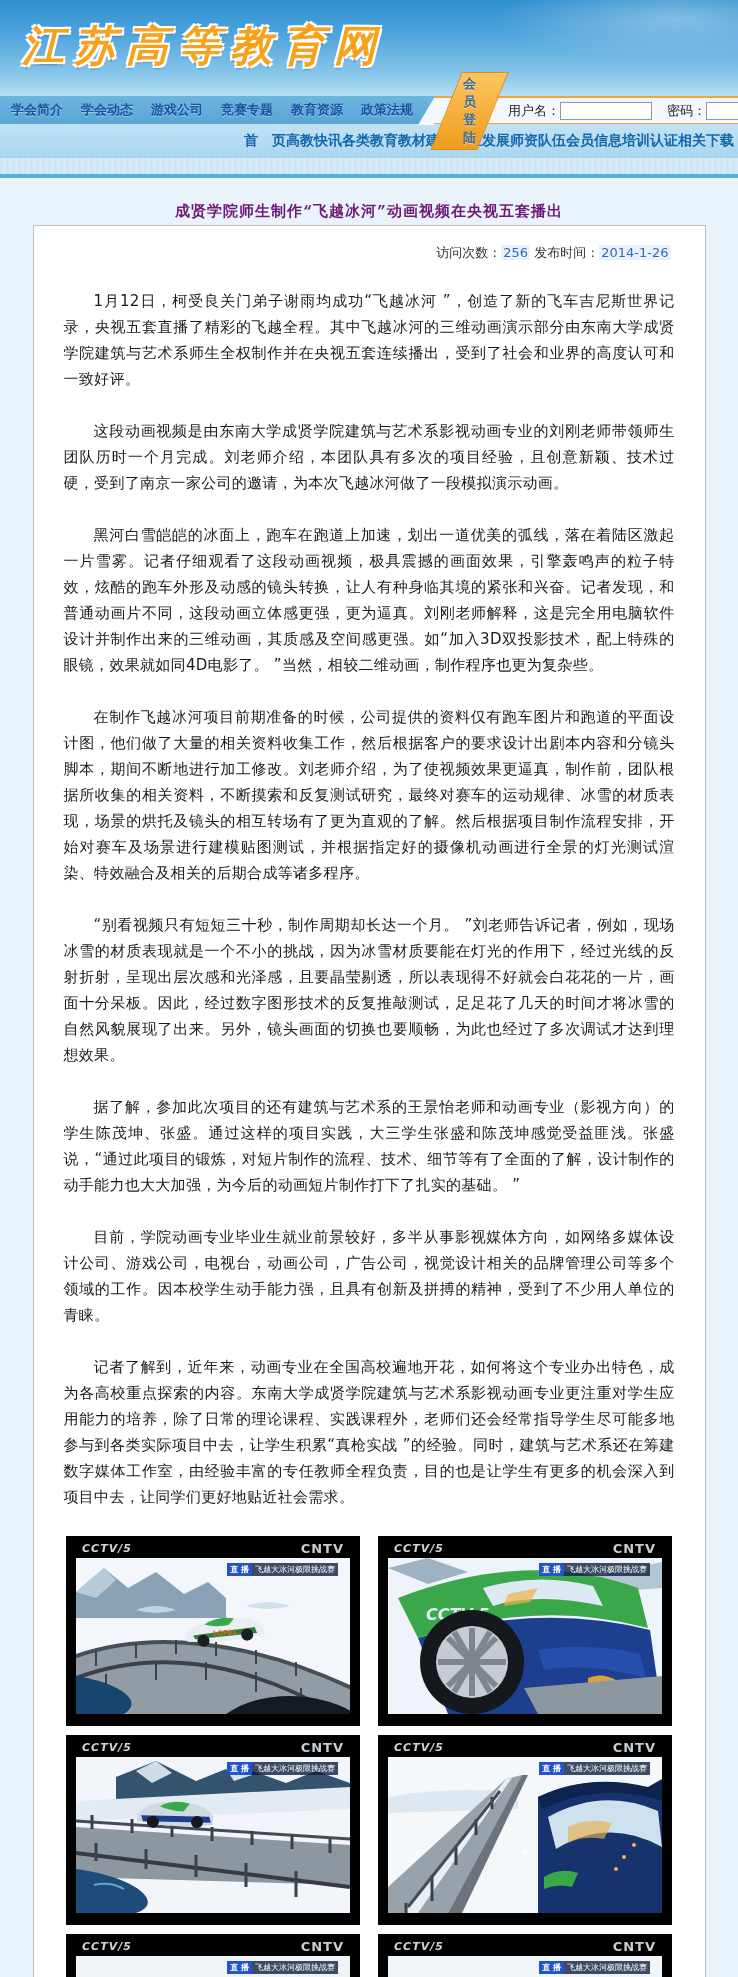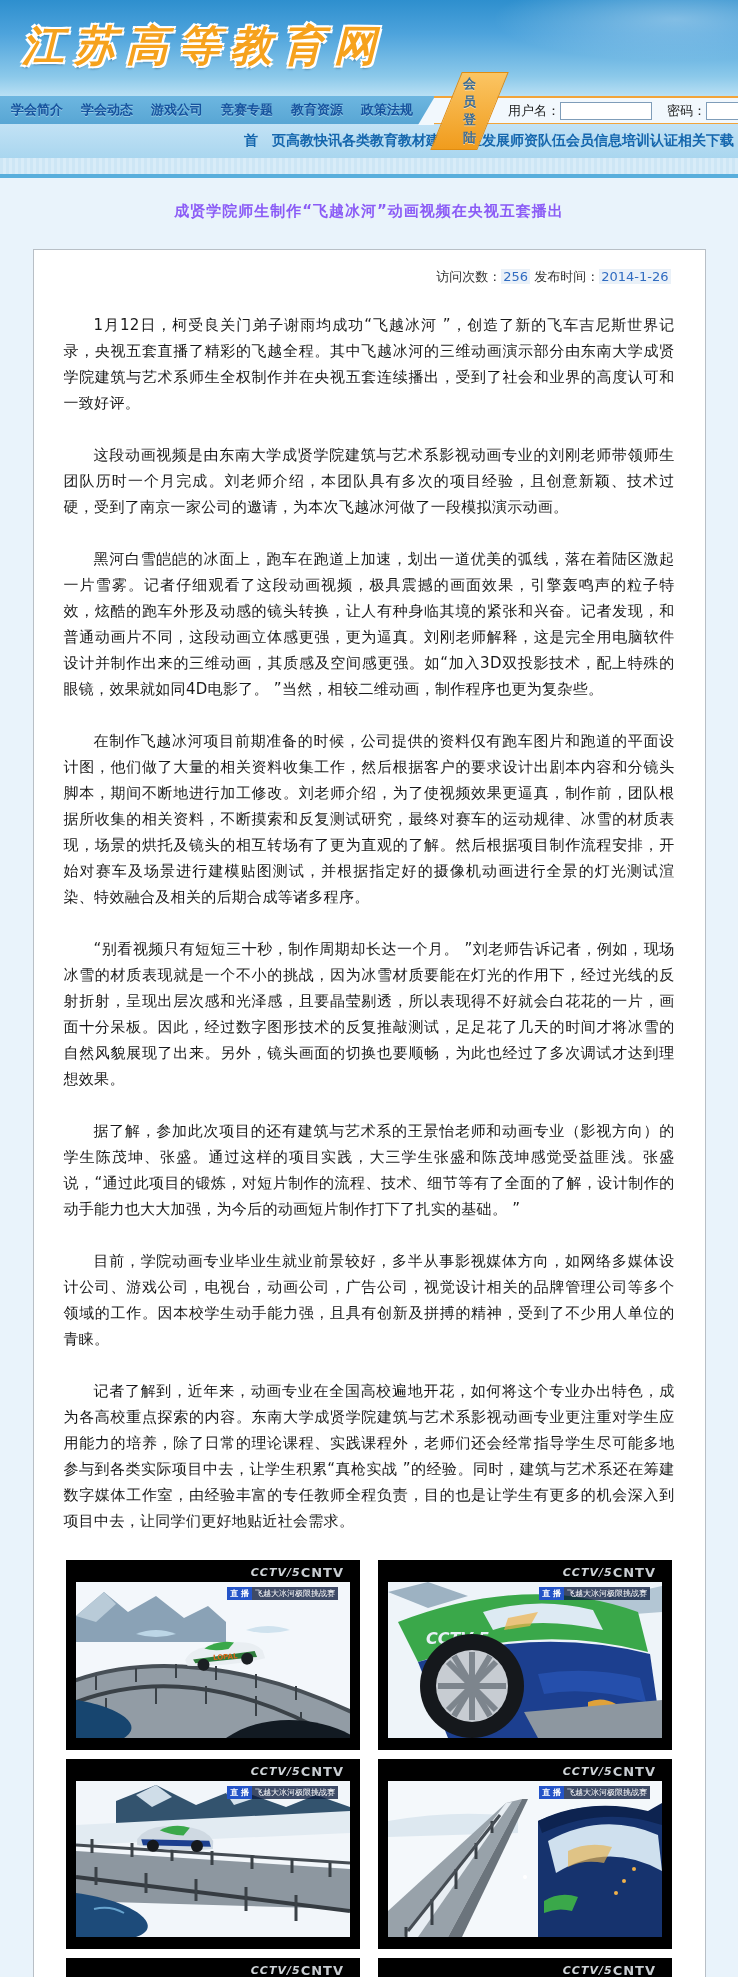--- a/index.html
+++ b/index.html
@@ -27,30 +27,30 @@
   .login-field input { width:92px; height:18px; border:1px solid #7f9db9; background:#fff; font-size:12px; padding:0 2px; }
   .login-field.password input { width:60px; }
 
   
   .nav2 { height:34px; background:linear-gradient(180deg,#c2e2f5,#a9d6ef); display:flex; align-items:center; justify-content:flex-end; padding:0 4px; }
   .nav2 a { font-size:14px; font-weight:bold; color:#1466ad; text-decoration:none; white-space:nowrap; }
   .band { height:16px; background:repeating-linear-gradient(90deg,#cde6f5 0 3px,#d8ecf8 3px 6px); }
   .rule { height:4px; background:#58aedc; }
 
   
-  .article-title { text-align:center; font-size:15px; font-weight:bold; color:#8b5cf6; margin:24px 0 28px; letter-spacing:1px; }
+  .article-title { text-align:center; font-size:15px; font-weight:bold; color:#701a75; margin:24px 0 4px; letter-spacing:1px;font-family:Liberation Mono, monospace; }
   .content-box { width:673px; margin:0 auto; background:#fff; border:1px solid #b8bfc6; padding:14px 30px 40px; min-height:1700px; }
   .meta-line { text-align:right; font-size:13px; color:#333; margin:4px 4px 26px 0; }
   .meta-line .val { color:#2f6bc0; background:#eaf1f8; padding:0 2px; }
   .article-body p { font-size:15px; line-height:26px; color:#1a1a1a; text-indent:2em; margin-bottom:26px; text-align:justify; letter-spacing:.3px; }
 
   
   .shot-grid { width:606px; margin:16px auto 0; display:grid; grid-template-columns:294px 294px; gap:9px 18px; }
   .tv { width:294px; height:190px; background:#000; padding:2px 10px 10px; }
-  .tv-bar { height:20px; display:flex; justify-content:flex-end; align-items:center; padding:0 6px; }
+  .tv-bar { height:20px; display:flex; justify-content:space-between; align-items:center; padding:0 6px; }
   .cctv5-logo { font-size:11px; font-weight:bold; font-style:italic; color:#cfd4d8; letter-spacing:1px; }
   .cntv-logo { font-size:13px; font-weight:bold; color:#c8cdd2; letter-spacing:1px; }
   .tv-screen { position:relative; width:274px; height:156px; background:#f2f6fa; overflow:hidden; }
   .tv-overlay { position:absolute; top:5px; right:12px; display:flex; align-items:center; background:rgba(10,25,60,.78); height:13px; padding-right:3px; }
   .live-badge { background:#2454c8; color:#fff; font-size:8px; line-height:13px; padding:0 3px; font-weight:bold; }
   .ticker { color:#fff; font-size:8px; line-height:13px; margin-left:3px; white-space:nowrap; }
   .tv-screen svg { display:block; }
 </style>
 </head>
 <body>

